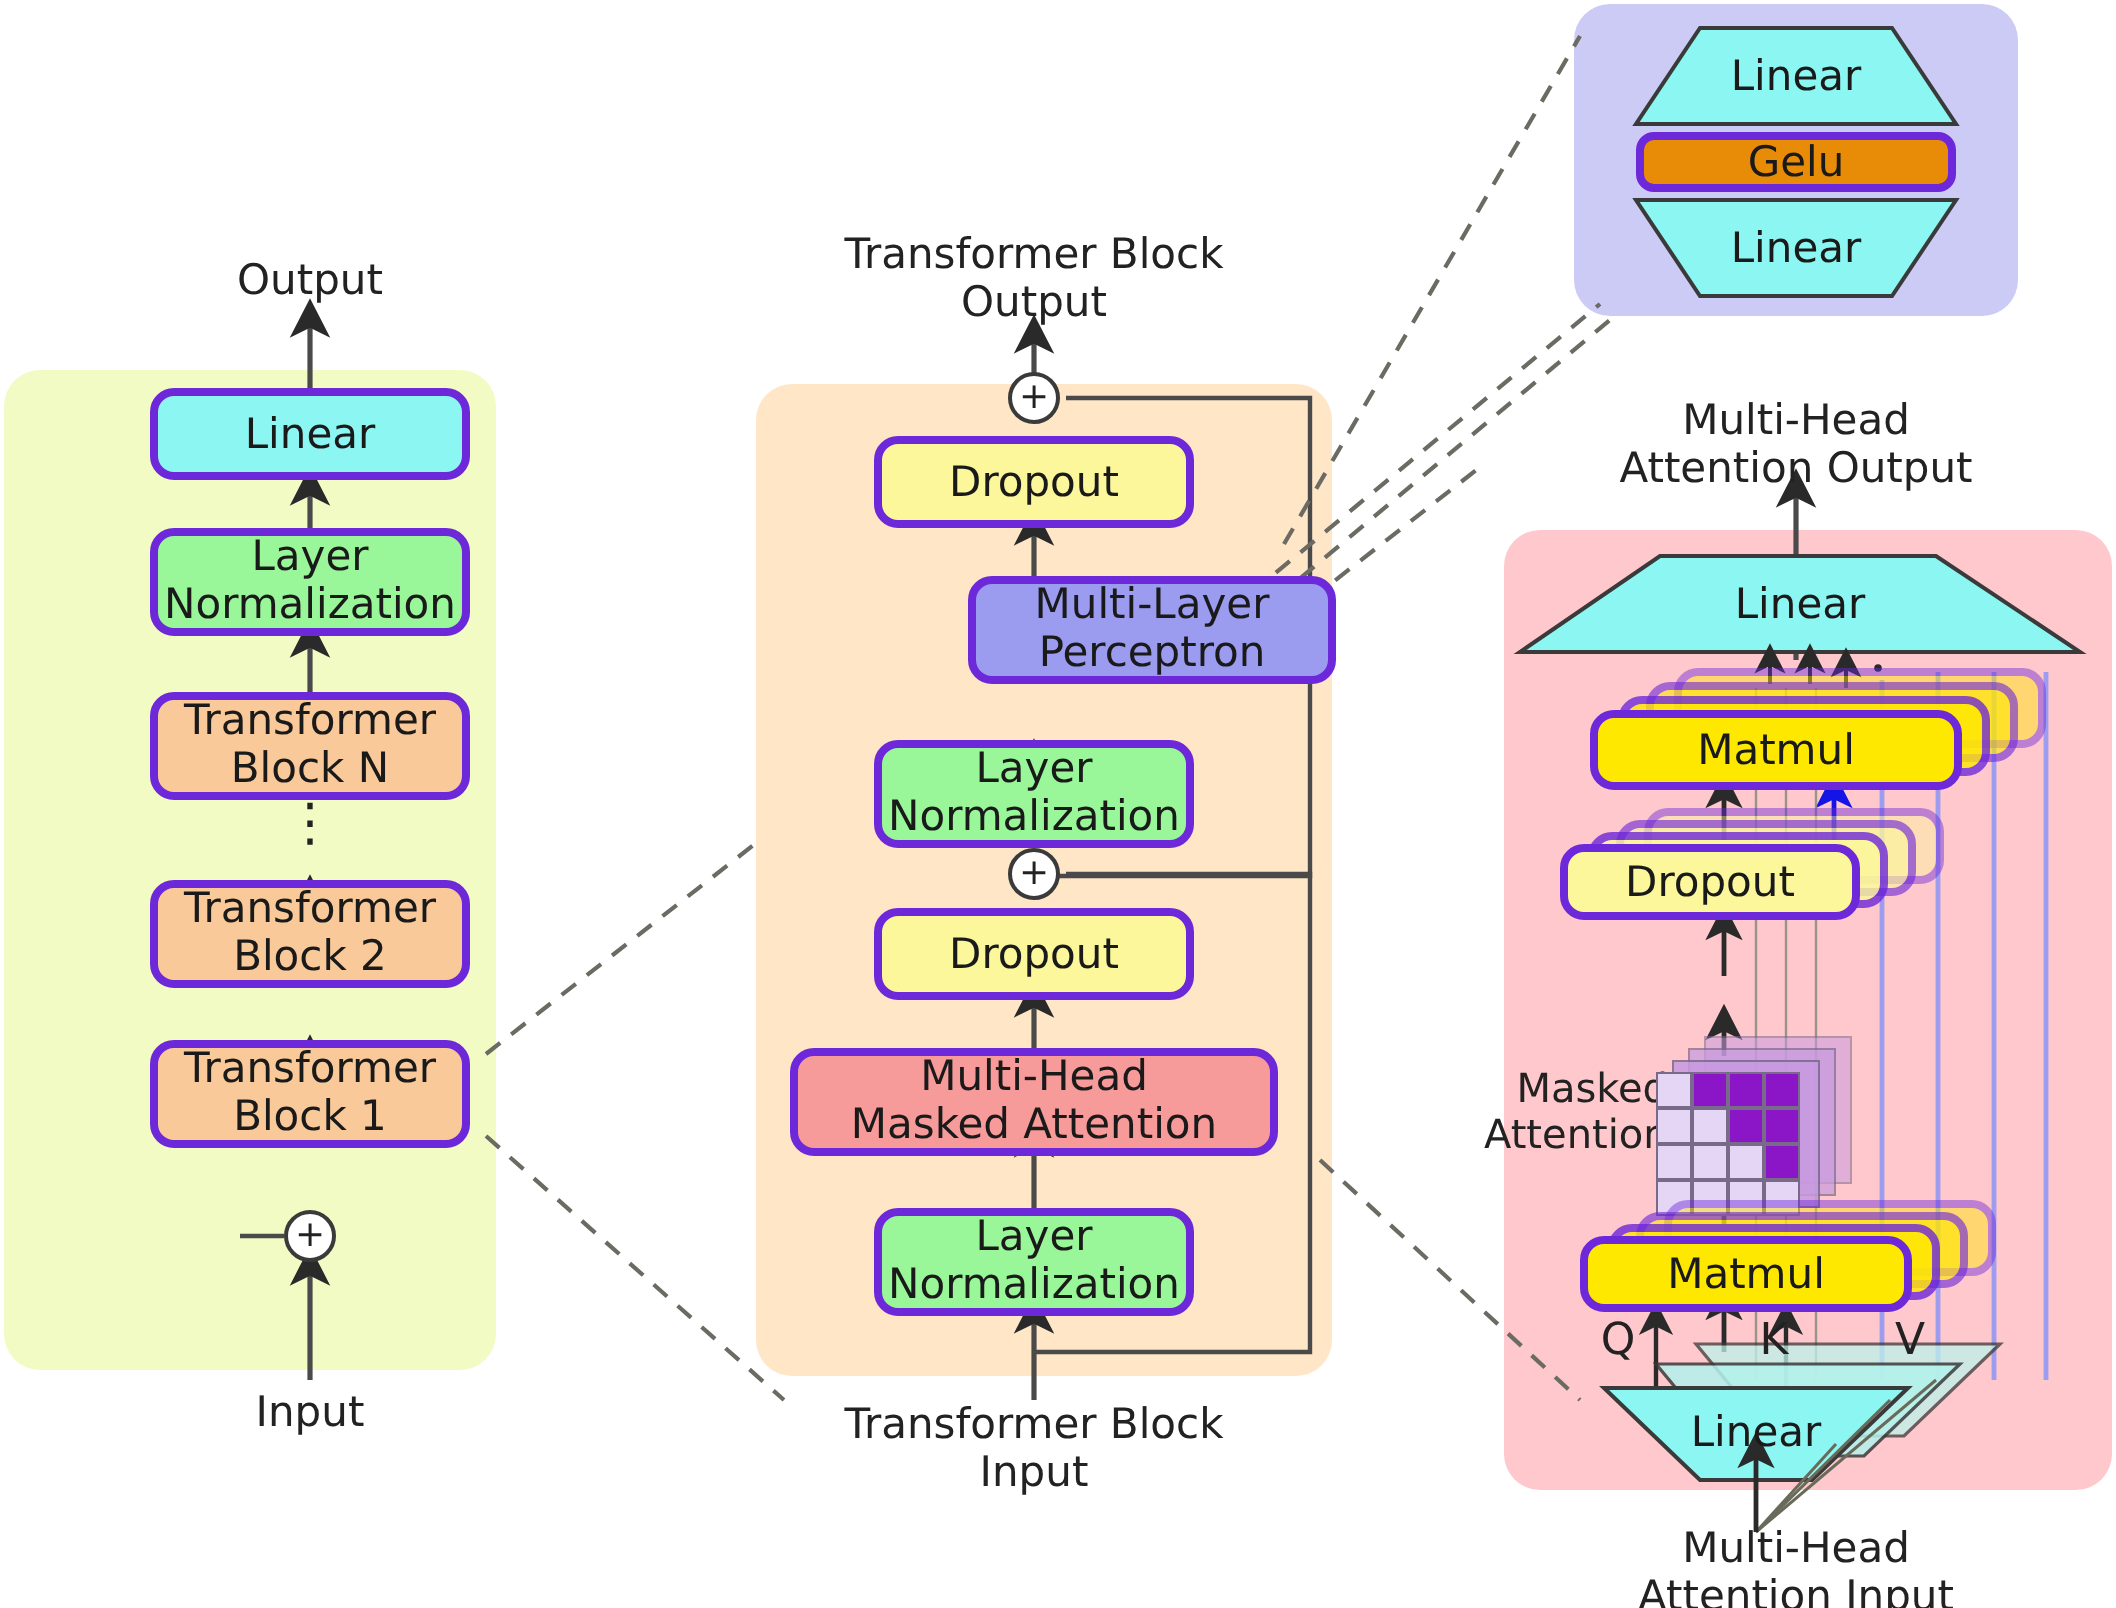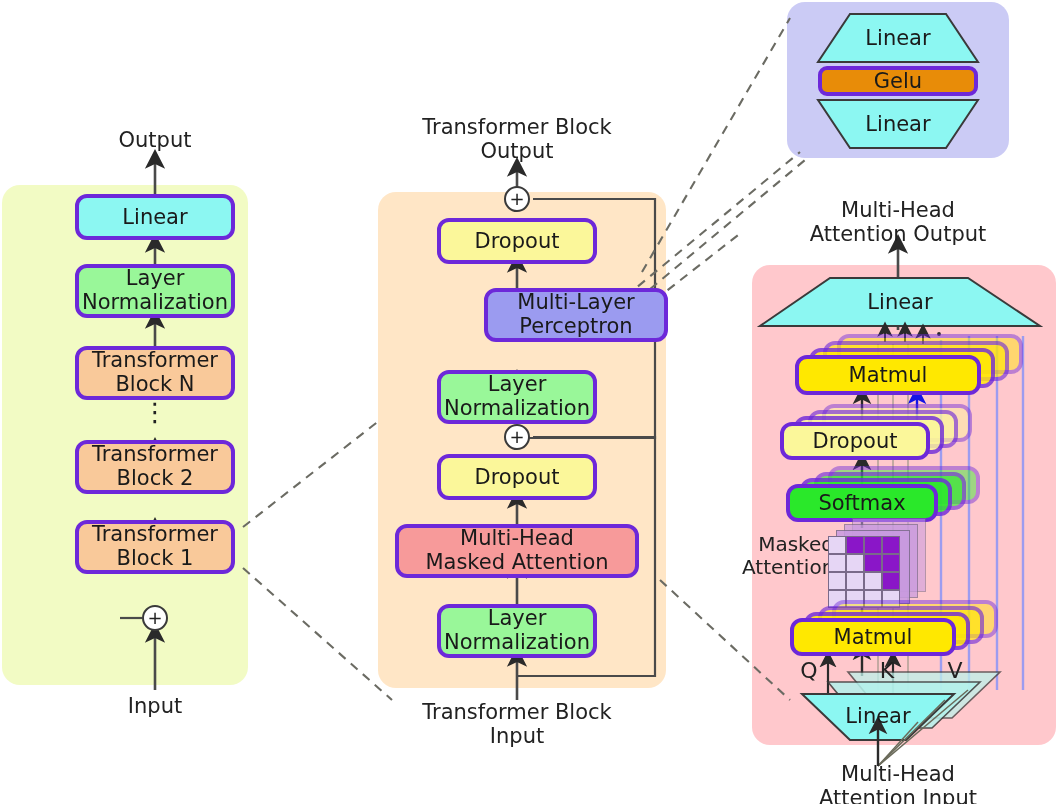--- a/index.html
+++ b/index.html
@@ -237,28 +237,20 @@
 
   <div class="stackwrap" style="left:780px;top:404px;width:220px;height:60px;">
     <div class="node" style="left:42px;top:0px;width:150px;height:38px;background:#fbf79a;opacity:0.45;"></div>
     <div class="node" style="left:28px;top:6px;width:150px;height:38px;background:#fbf79a;opacity:0.62;"></div>
     <div class="node" style="left:14px;top:12px;width:150px;height:38px;background:#fbf79a;opacity:0.8;"></div>
     <div class="node" style="left:0px;top:18px;width:150px;height:38px;background:#fbf79a;">
       <span>Dropout</span>
     </div>
   </div>
 
-  <div class="stackwrap" style="left:786px;top:466px;width:220px;height:62px;">
-    <div class="node" style="left:42px;top:0px;width:152px;height:38px;background:#2ae82a;opacity:0.45;"></div>
-    <div class="node" style="left:28px;top:6px;width:152px;height:38px;background:#2ae82a;opacity:0.62;"></div>
-    <div class="node" style="left:14px;top:12px;width:152px;height:38px;background:#2ae82a;opacity:0.8;"></div>
-    <div class="node" style="left:0px;top:18px;width:152px;height:38px;background:#2ae82a;">
-      <span>Softmax</span>
-    </div>
-  </div>
 
   <div class="cap" style="left:742px;top:533px;width:92px;white-space:pre-line;font-size:20px;text-align:right;">Masked
 Attention</div>
   <div class="stackwrap" style="left:828px;top:518px;width:116px;height:86px;">
     <div style="position:absolute;left:24px;top:0px;width:72px;height:72px;background:#c79ae0;
                 border:1px solid #7a6a8a;opacity:0.55;"></div>
     <div style="position:absolute;left:16px;top:6px;width:72px;height:72px;background:#c79ae0;
                 border:1px solid #7a6a8a;opacity:0.7;"></div>
     <div style="position:absolute;left:8px;top:12px;width:72px;height:72px;background:#c79ae0;
                 border:1px solid #7a6a8a;opacity:0.85;"></div>

